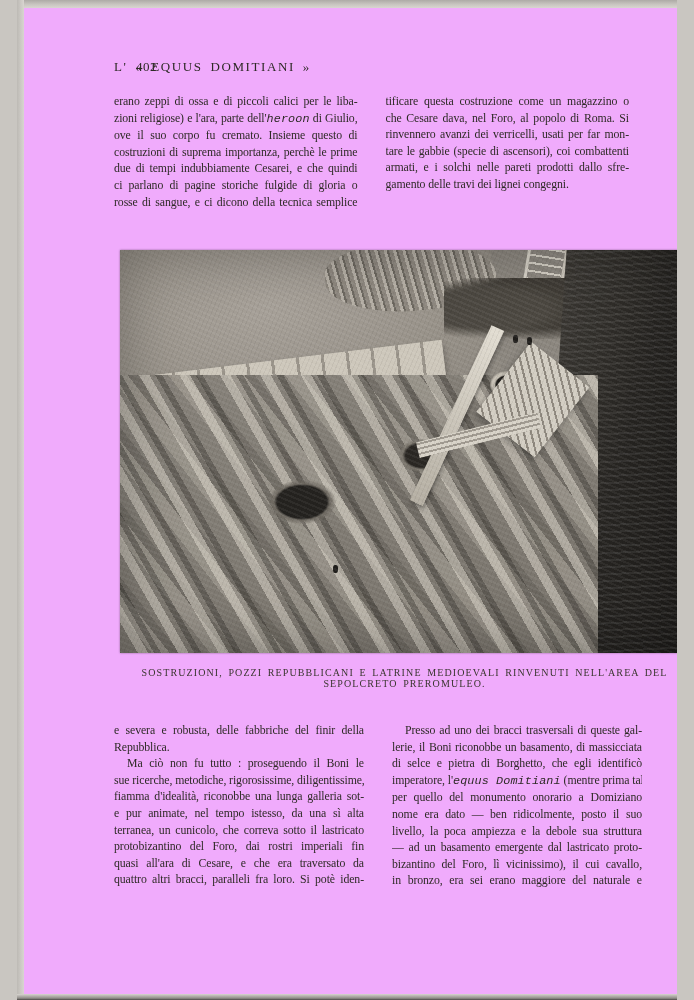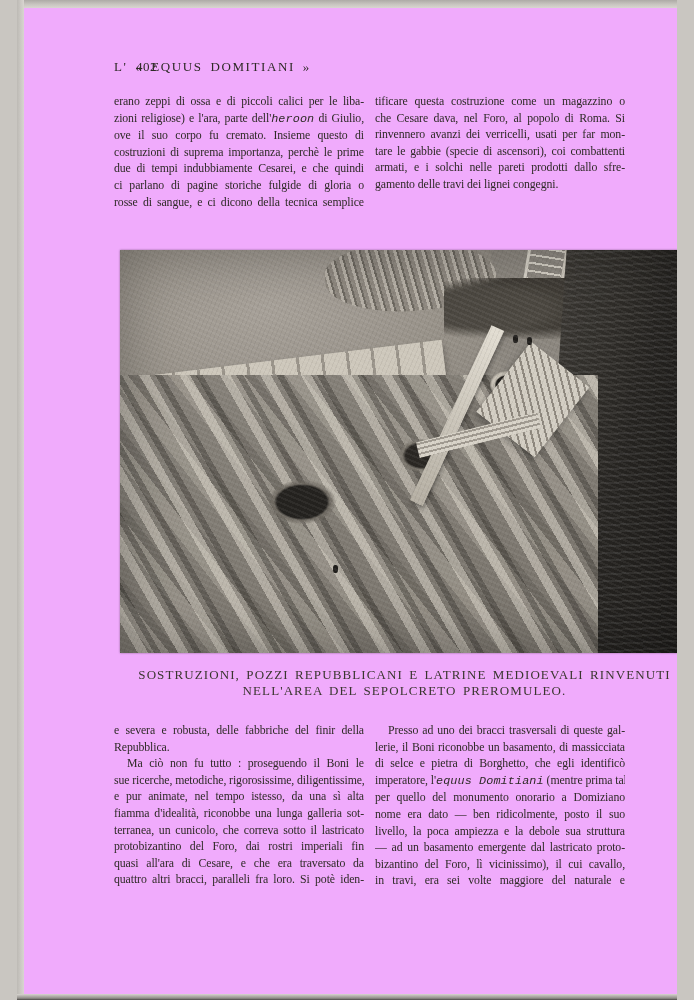--- a/index.html
+++ b/index.html
@@ -20,21 +20,21 @@
     background:linear-gradient(90deg,#bdbab5,#d8d5d0);}
   .edge-bottom{position:absolute;bottom:0;left:0;width:100%;height:6px;
     background:linear-gradient(#d8d5d0,#908d89 70%,#4a4845);}
 
   
   .runhead{position:absolute;top:59px;left:97px;width:515px;height:18px;font-size:13px;}
   .pagenum{position:absolute;left:22px;top:0;letter-spacing:.5px;}
   .headtitle{display:block;text-align:left;letter-spacing:1.6px;word-spacing:3px;}
 
   
-  .cols{position:absolute;left:97px;width:515px;display:flex;gap:11px;}
+  .cols{position:absolute;left:97px;width:515px;display:flex;gap:28px;}
   .cols-top{top:93px;}
   .cols-bottom{top:722px;}
   .col{width:250px;font-size:11.8px;line-height:16.6px;letter-spacing:-0.1px;}
   .line{white-space:nowrap;overflow:hidden;text-align:justify;text-align-last:justify;}
   .line.endline{text-align-last:left;font-family:Liberation Serif, serif;}
   .line.indent{text-indent:13px;}
   .line i{letter-spacing:.1px;font-family:Liberation Mono, monospace;}
 
   
   .photo{position:absolute;left:103px;top:250px;width:569px;height:403px;
@@ -81,21 +81,21 @@
     box-shadow:0 4px 6px rgba(0,0,0,.3);}
   .ph-walk{left:52%;top:44%;width:22%;height:4%;transform:rotate(-14deg);
     background:repeating-linear-gradient(0deg,#d8d3c8 0 3px,#a09a90 3px 5px);}
   .ph-fig,.ph-fig::before,.ph-fig::after{width:5px;height:8px;background:#201e1b;border-radius:40%;}
   .ph-fig{left:69%;top:21%;}
   .ph-fig::before{content:"";position:absolute;left:14px;top:2px;}
   .ph-fig::after{content:"";position:absolute;left:-180px;top:230px;}
 
   
   .caption{position:absolute;left:103px;top:667px;width:569px;
-    text-align:center;font-size:13px;letter-spacing:1.1px;word-spacing:2px;color:#3a362f;}
+    text-align:center;font-size:10px;letter-spacing:1.1px;word-spacing:2px;color:#3a362f;}
 </style>
 </head>
 <body>
 
 <div class="page">
 
   <div class="edge-top"></div>
   <div class="edge-left"></div>
 
   <div class="runhead">
@@ -141,35 +141,35 @@
   </div>
 
   <div class="caption">SOSTRUZIONI, POZZI REPUBBLICANI E LATRINE MEDIOEVALI RINVENUTI NELL'AREA DEL SEPOLCRETO PREROMULEO.</div>
 
   <div class="cols cols-bottom">
     <div class="col">
         <div class="line">e severa e robusta, delle fabbriche del finir della</div>
         <div class="line endline">Repubblica.</div>
         <div class="line indent">Ma ciò non fu tutto : proseguendo il Boni le</div>
         <div class="line">sue ricerche, metodiche, rigorosissime, diligentissime,</div>
+        <div class="line">fiamma d'idealità, riconobbe una lunga galleria sot-</div>
         <div class="line">e pur animate, nel tempo istesso, da una sì alta</div>
-        <div class="line">fiamma d'idealità, riconobbe una lunga galleria sot-</div>
         <div class="line">terranea, un cunicolo, che correva sotto il lastricato</div>
         <div class="line">protobizantino del Foro, dai rostri imperiali fin</div>
         <div class="line">quasi all'ara di Cesare, e che era traversato da</div>
         <div class="line">quattro altri bracci, paralleli fra loro. Si potè iden-</div>
       </div>
     <div class="col">
         <div class="line indent">Presso ad uno dei bracci trasversali di queste gal-</div>
         <div class="line">lerie, il Boni riconobbe un basamento, di massicciata</div>
         <div class="line">di selce e pietra di Borghetto, che egli identificò</div>
         <div class="line">imperatore, l'<i>equus Domitiani</i> (mentre prima tale</div>
         <div class="line">per quello del monumento onorario a Domiziano</div>
         <div class="line">nome era dato — ben ridicolmente, posto il suo</div>
         <div class="line">livello, la poca ampiezza e la debole sua struttura</div>
         <div class="line">— ad un basamento emergente dal lastricato proto-</div>
         <div class="line">bizantino del Foro, lì vicinissimo), il cui cavallo,</div>
-        <div class="line">in travi, era sei volte maggiore del naturale e</div>
+        <div class="line">in bronzo, era sei erano maggiore del naturale e</div>
       </div>
   </div>
 
   <div class="edge-bottom"></div>
 </div>
 
 </body></html>

